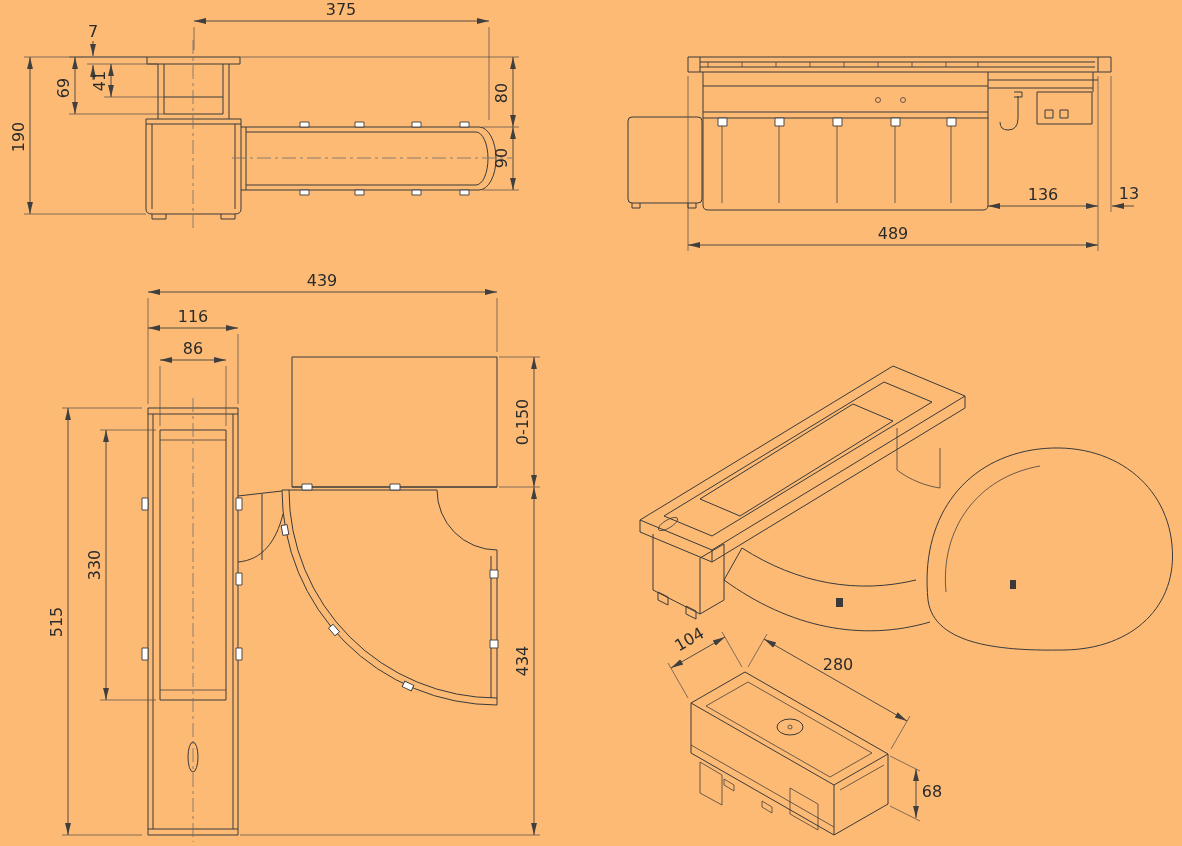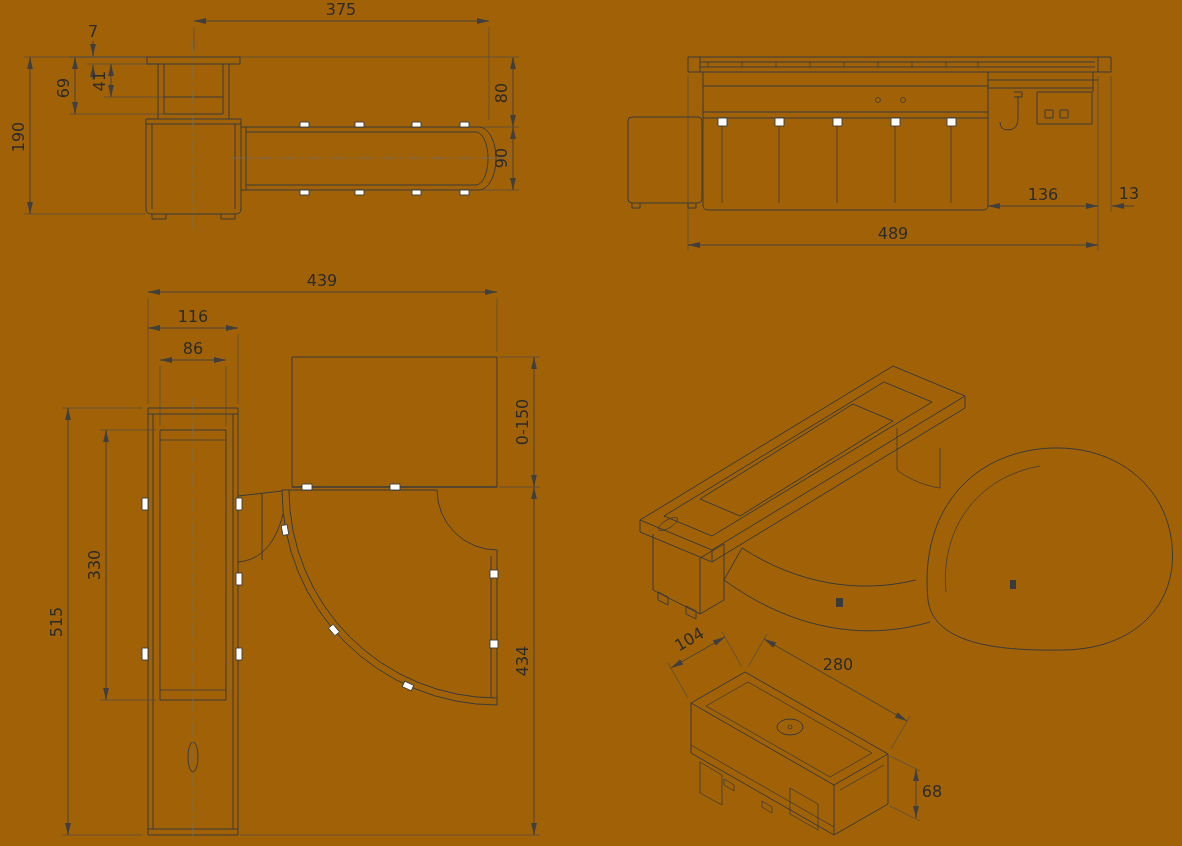--- a/index.html
+++ b/index.html
@@ -1,16 +1,16 @@
 <!DOCTYPE html>
 <html><head>
 <meta charset="utf-8">
 <style>
   html,body{margin:0;padding:0;background:#ffffff;}
-  .page{width:1182px;height:846px;background:#a16207;overflow:hidden;}
+  .page{width:1182px;height:846px;background:#fdba74;overflow:hidden;}
   svg{display:block;}
   .s   {stroke:#3a3a3a;stroke-width:1;fill:none;stroke-linejoin:round;}
   .s2  {stroke:#3a3a3a;stroke-width:.75;fill:none;stroke-linejoin:round;}
   .ext {stroke:#4a4a4a;stroke-width:.7;fill:none;}
   .dim {stroke:#3f3f3f;stroke-width:.9;fill:none;}
   .cl  {stroke:#6f6f6f;stroke-width:.8;fill:none;stroke-dasharray:14 4 3 4;}
   .clip{fill:#ffffff;stroke:#3a3a3a;stroke-width:.9;}
   .dark{fill:#3a3a3a;stroke:none;}
   .dimtxt{font-family:"DejaVu Sans",sans-serif;font-size:16px;fill:#2b2b2b;text-anchor:middle;}
 </style>

